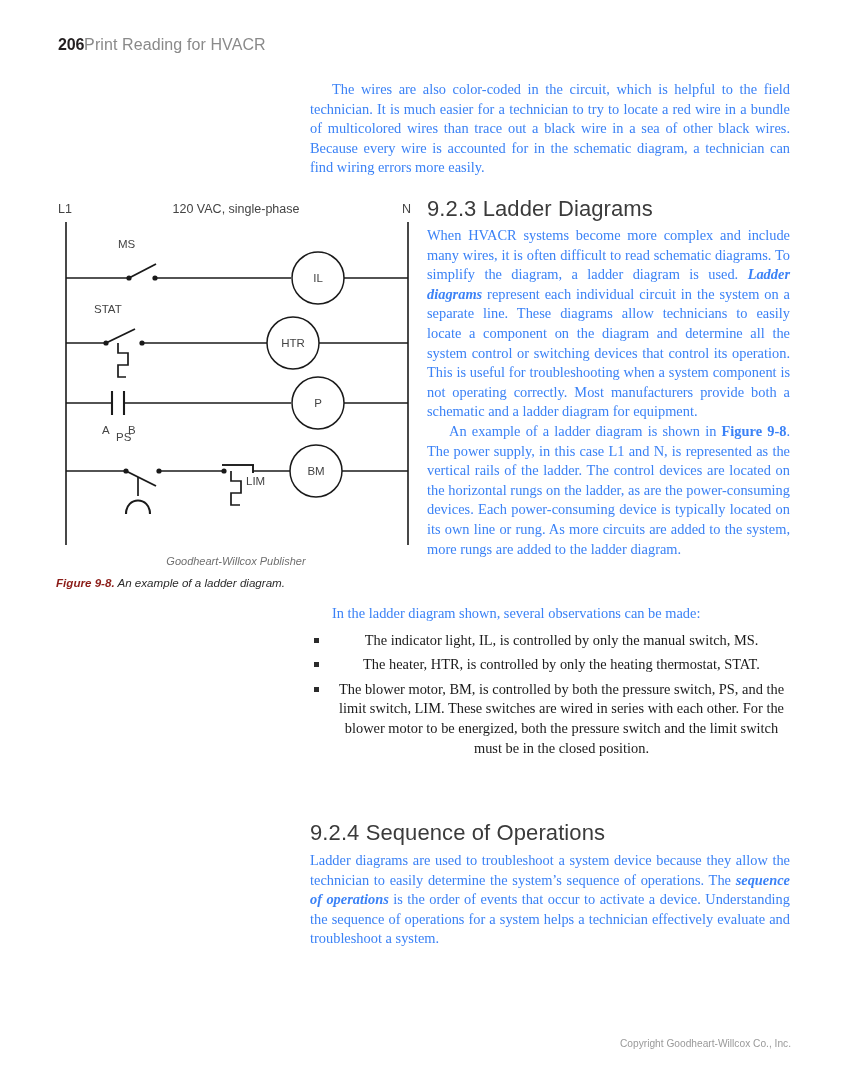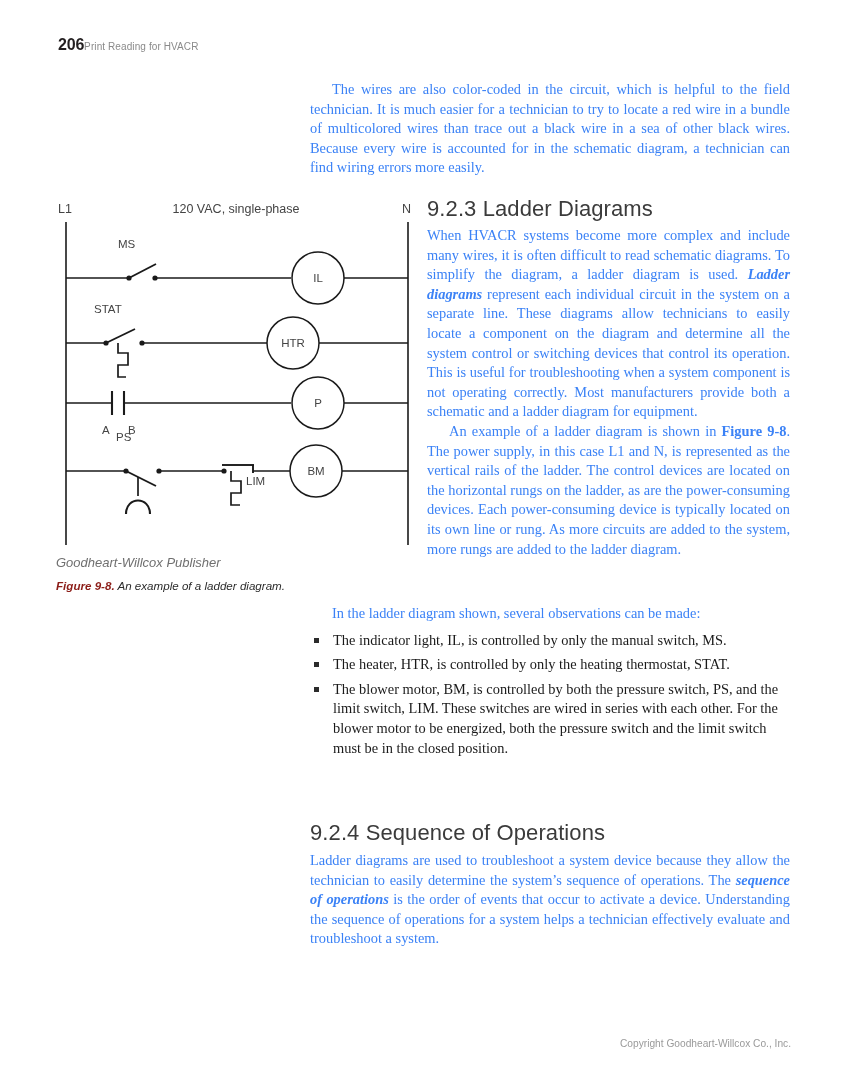--- a/index.html
+++ b/index.html
@@ -26,21 +26,21 @@
   }
   #running-head .folio {
     font-family: "Liberation Sans", sans-serif;
     font-weight: bold;
     font-size: 16px;
     color: #231f20;
     letter-spacing: -0.2px;
   }
   #running-head .book-title {
     font-family: "Liberation Sans", sans-serif;
-    font-size: 10px;
+    font-size: 16px;
     color: #8a8a8a;
     letter-spacing: 0.1px;
   }
 
   
   .body-text {
     font-family: "Liberation Serif", serif;
     font-size: 14.4px;
     line-height: 19.6px;
     text-align: justify;
@@ -83,21 +83,21 @@
   
   ul.obs-list {
     list-style: none;
     margin: 7px 0 0 0;
     padding: 0;
   }
   ul.obs-list li {
     position: relative;
     padding-left: 23px;
     margin-bottom: 5px;
-    text-align: left;
+    text-align: center;
     font-size: 14.4px;
     line-height: 19.6px;
   }
   ul.obs-list li .bullet {
     position: absolute;
     left: 4px;
     top: 7px;
     width: 5px;
     height: 5px;
     background: #2b2b2b;
@@ -114,23 +114,23 @@
   
   #figure-block {
     position: absolute;
     left: 56px;
     top: 196px;
     width: 360px;
   }
   #figure-credit {
     font-family: "Liberation Sans", sans-serif;
     font-style: italic;
-    font-size: 13px;
+    font-size: 11px;
     color: #6f6f6f;
-    text-align: left;
+    text-align: center;
     width: 360px;
     margin-top: 0px;
   }
   #figure-caption {
     font-family: "Liberation Sans", sans-serif;
     font-size: 11.6px;
     color: #2b2b2b;
     margin-top: 8px;
     line-height: 15px;
     font-style: italic;

